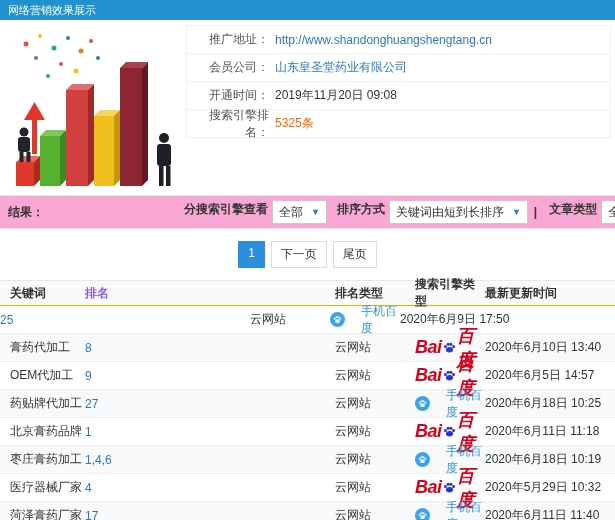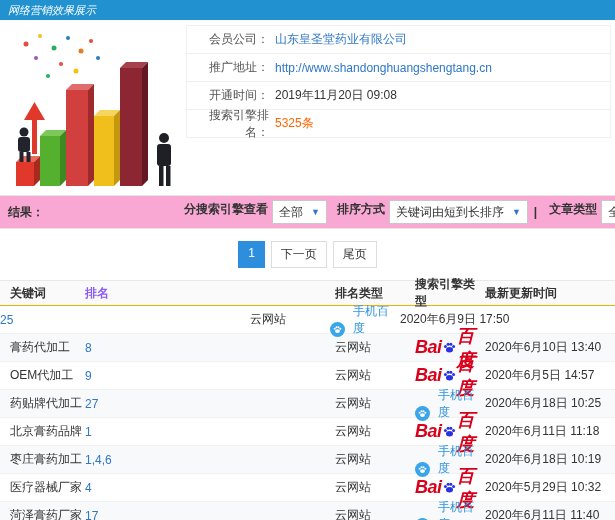--- a/index.html
+++ b/index.html
@@ -3,21 +3,21 @@
 <meta charset="utf-8">
 <style>
   * { box-sizing: border-box; margin: 0; padding: 0; }
   body {
     font-family: "Liberation Sans", "DejaVu Sans", sans-serif;
     font-size: 12px; color: #333; background: #fff;
   }
   .page { width: 615px; height: 520px; overflow: hidden; position: relative; background: #fff; }
 
   
-  .topbar { height: 20px; background: #2191d0; color: #fff; font-size: 11px; line-height: 20px; padding: 0 8px; font-style: italic; }
+  .topbar { height: 20px; background: #2191d0; color: #fff; font-size: 11px; line-height: 20px; padding: 0 8px; }
 
   
   .top-section { display: flex; padding: 6px 0 4px 6px; }
   .illus { width: 180px; height: 165px; flex: none; }
   .info { flex: 1; padding-right: 4px; }
   .info-row { display: flex; align-items: center; height: 29px; border: 1px solid #f0f0f0; margin-top: -1px; background: #fff; }
   .info-label { width: 88px; text-align: right; color: #555; flex: none; padding-right: 6px; }
   .link { color: #2e77c8; text-decoration: none; cursor: pointer; }
   .orange { color: #ff6600; }
 
@@ -47,21 +47,21 @@
     border-top: 1px solid #e8e8e8; border-bottom: 1px solid #eab308; }
   .cell { overflow: hidden; }
   .c-kw { width: 85px; padding-left: 10px; flex: none; }
   .c-rank { width: 250px; flex: none; color: #2e77c8; cursor: pointer; }
   .thead .c-rank { color: #8b5cf6; cursor: default; }
   .c-type { width: 80px; flex: none; }
   .c-engine { width: 70px; flex: none; display: flex; align-items: center; }
   .c-time { flex: 1; }
 
   
-  .eng-mobile { display: inline-flex; align-items: flex-end; gap: 8px; color: #3095dd; font-size: 12px; }
+  .eng-mobile { display: inline-flex; align-items: center; gap: 16px; color: #3095dd; font-size: 12px; }
   .paw-circle { width: 15px; height: 15px; border-radius: 50%; background: #3aa5e9; color: #fff;
     display: inline-flex; align-items: center; justify-content: center; flex: none; }
   .paw-circle .paw { width: 9px; height: 9px; }
   .eng-pc { display: inline-flex; align-items: center; font-weight: bold; font-style: italic;
     color: #d9001b; font-size: 18px; letter-spacing: -0.5px; }
   .eng-pc .paw { width: 13px; height: 13px; color: #2932e1; margin: 0 1px; flex: none; }
 </style>
 </head>
 <body>
 
@@ -114,26 +114,26 @@
       <rect x="20.5" y="126" width="4" height="10" fill="#23242b"></rect>
 
       <circle cx="158" cy="112" r="5" fill="#1f2026"></circle>
       <rect x="151" y="118" width="14" height="22" rx="3" fill="#1f2026"></rect>
       <rect x="153" y="140" width="4.5" height="20" fill="#1f2026"></rect>
       <rect x="160" y="140" width="4.5" height="20" fill="#1f2026"></rect>
     </svg>
 
     <div class="info">
       <div class="info-row">
+        <span class="info-label">推广地址：</span>
+        <a class="link">http://www.shandonghuangshengtang.cn</a>
+      </div>
+      <div class="info-row">
         <span class="info-label">会员公司：</span>
         <a class="link">山东皇圣堂药业有限公司</a>
-      </div>
-      <div class="info-row">
-        <span class="info-label">推广地址：</span>
-        <a class="link">http://www.shandonghuangshengtang.cn</a>
       </div>
       <div class="info-row">
         <span class="info-label">开通时间：</span>
         <span>2019年11月20日 09:08</span>
       </div>
       <div class="info-row">
         <span class="info-label">搜索引擎排名：</span>
         <span class="orange">5325条</span>
       </div>
     </div>

